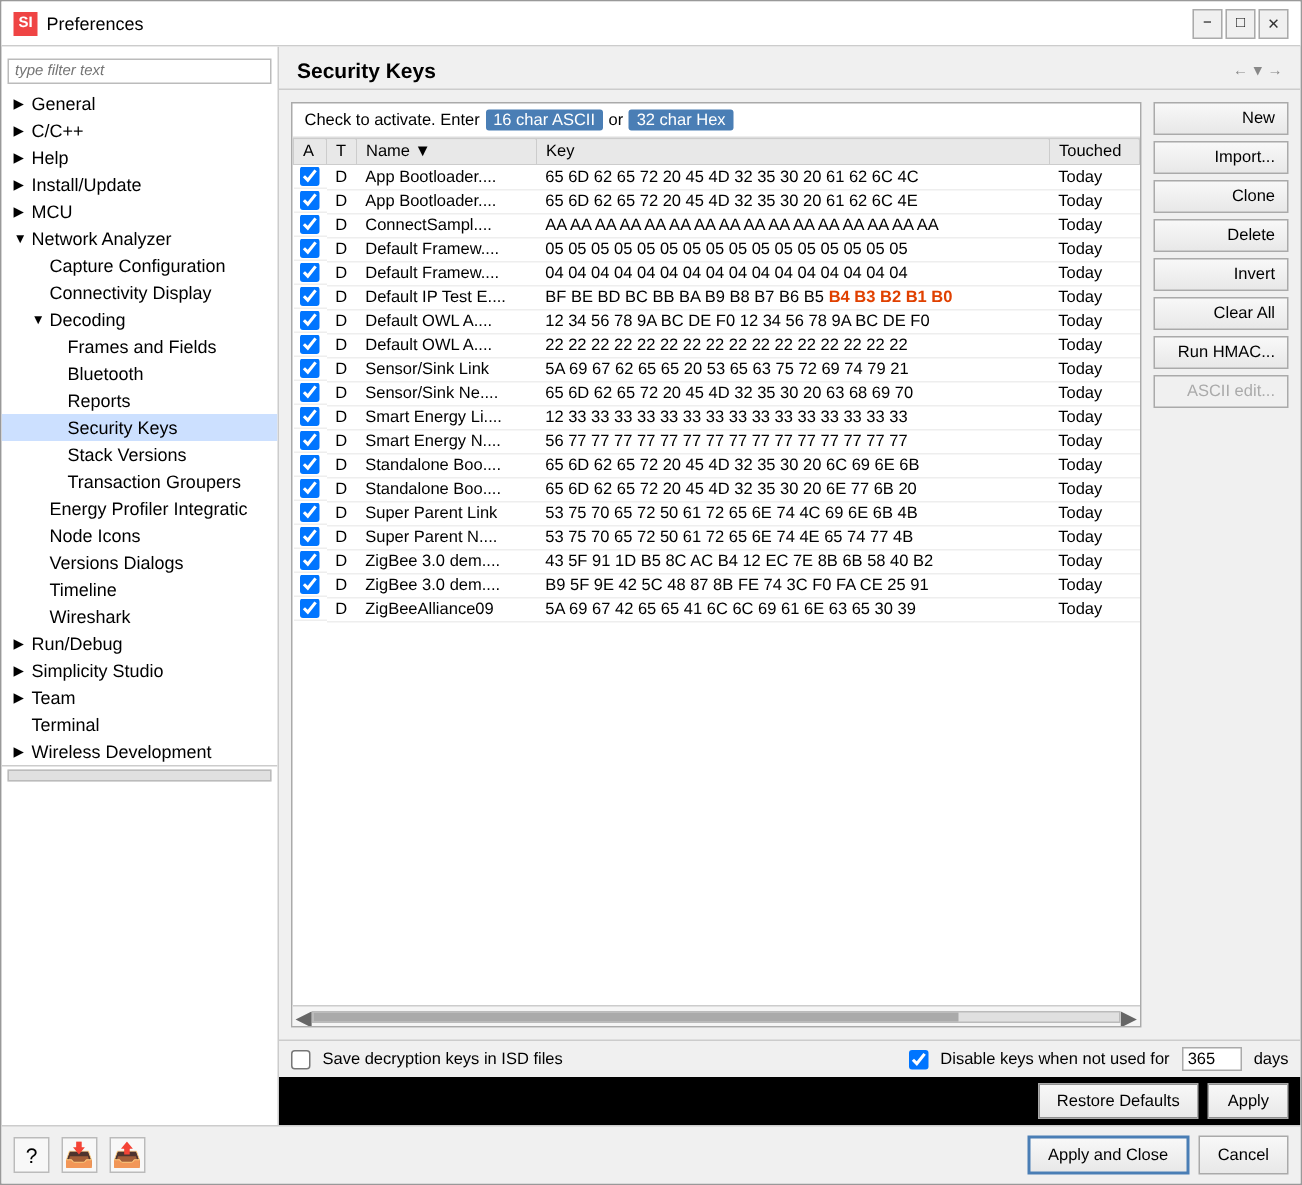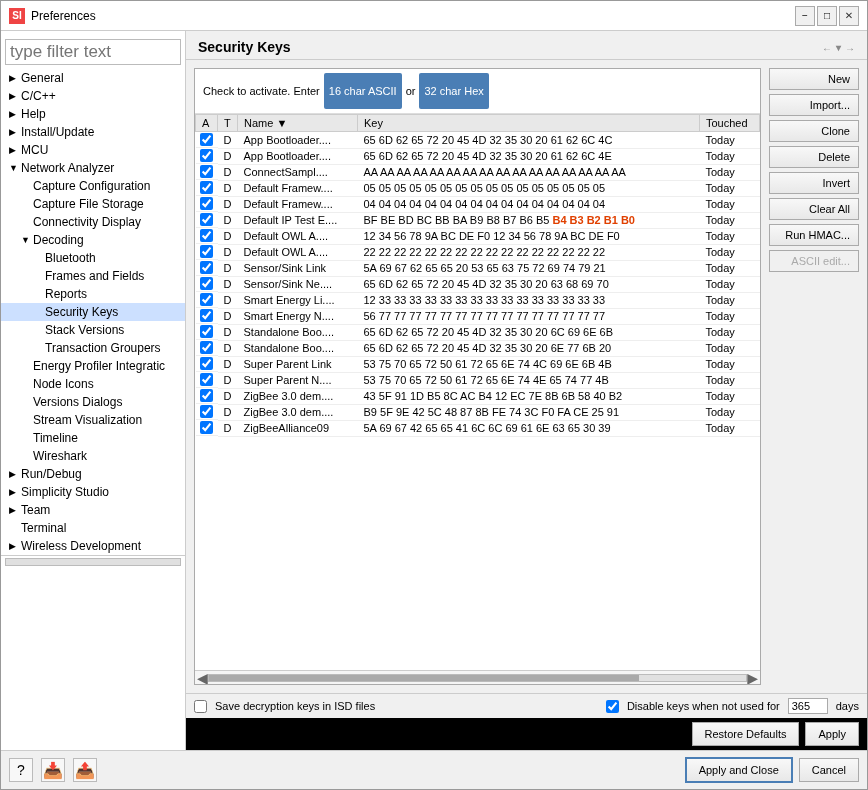--- a/index.html
+++ b/index.html
@@ -61,22 +61,23 @@
       border-right: 1px solid #ccc;
       overflow-y: auto;
       overflow-x: hidden;
       padding: 4px 0;
     }
     .filter-input {
       width: calc(100% - 8px);
       margin: 4px;
       padding: 2px 4px;
       border: 1px solid #bbb;
-      font-size: 17px;
+      font-size: 10px;
       color: #999;
+      font-style: italic;
     }
     .tree-item {
       padding: 2px 8px;
       cursor: pointer;
       white-space: nowrap;
       overflow: hidden;
       text-overflow: ellipsis;
       display: flex;
       align-items: center;
       gap: 2px;
@@ -120,21 +121,21 @@
       border-bottom: 1px solid #ddd;
       display: flex;
       align-items: center;
       gap: 4px;
       flex-wrap: wrap;
       text-align: center;
     }
     .badge-blue {
       background: #4a7eb5;
       color: white;
-      padding: 12px 5px;
+      padding: 1px 5px;
       font-size: 11px;
       border-radius: 2px;
     }
     .table-scroll {
       flex: 1;
       overflow: auto;
     }
     table {
       width: 100%;
       border-collapse: collapse;
@@ -219,21 +220,21 @@
     }
     .footer {
       display: flex;
       align-items: center;
       justify-content: space-between;
       padding: 6px 8px;
       border-top: 1px solid #ccc;
       background: #f0f0f0;
     }
     .footer-left { display: flex; gap: 8px; align-items: center; }
-    .footer-right { display: flex; gap: 6px; align-items: center; }
+    .footer-right { display: flex; gap: 6px; }
     .footer-icon {
       width: 24px; height: 24px;
       border: 1px solid #bbb;
       background: #f8f8f8;
       display: flex; align-items: center; justify-content: center;
       cursor: pointer;
       font-size: 14px;
     }
     .btn-apply-close {
       padding: 5px 12px;
@@ -324,69 +325,61 @@
           <div class="tree-item ">
             <span class="tree-expand">▼</span>
             <span>Network Analyzer</span>
           </div>
           <div class="tree-item indent1">
             <span class="tree-expand"></span>
             <span>Capture Configuration</span>
           </div>
           <div class="tree-item indent1">
             <span class="tree-expand"></span>
-            <span>Capture File Storage</span>
-          </div>
-          <div class="tree-item indent1">
-            <span class="tree-expand"></span>
             <span>Connectivity Display</span>
           </div>
           <div class="tree-item indent1">
             <span class="tree-expand">▼</span>
             <span>Decoding</span>
           </div>
           <div class="tree-item indent2">
             <span class="tree-expand"></span>
+            <span>Frames and Fields</span>
+          </div>
+          <div class="tree-item indent2">
+            <span class="tree-expand"></span>
             <span>Bluetooth</span>
           </div>
           <div class="tree-item indent2">
             <span class="tree-expand"></span>
-            <span>Frames and Fields</span>
+            <span>Reports</span>
+          </div>
+          <div class="tree-item indent2 selected">
+            <span class="tree-expand"></span>
+            <span>Security Keys</span>
           </div>
           <div class="tree-item indent2">
             <span class="tree-expand"></span>
-            <span>Reports</span>
-          </div>
-          <div class="tree-item indent2 selected">
-            <span class="tree-expand"></span>
-            <span>Security Keys</span>
+            <span>Stack Versions</span>
           </div>
           <div class="tree-item indent2">
             <span class="tree-expand"></span>
-            <span>Stack Versions</span>
-          </div>
-          <div class="tree-item indent2">
-            <span class="tree-expand"></span>
             <span>Transaction Groupers</span>
           </div>
           <div class="tree-item indent1">
             <span class="tree-expand"></span>
             <span>Energy Profiler Integratic</span>
           </div>
           <div class="tree-item indent1">
             <span class="tree-expand"></span>
             <span>Node Icons</span>
           </div>
           <div class="tree-item indent1">
             <span class="tree-expand"></span>
             <span>Versions Dialogs</span>
-          </div>
-          <div class="tree-item indent1">
-            <span class="tree-expand"></span>
-            <span>Stream Visualization</span>
           </div>
           <div class="tree-item indent1">
             <span class="tree-expand"></span>
             <span>Timeline</span>
           </div>
           <div class="tree-item indent1">
             <span class="tree-expand"></span>
             <span>Wireshark</span>
           </div>
           <div class="tree-item ">

